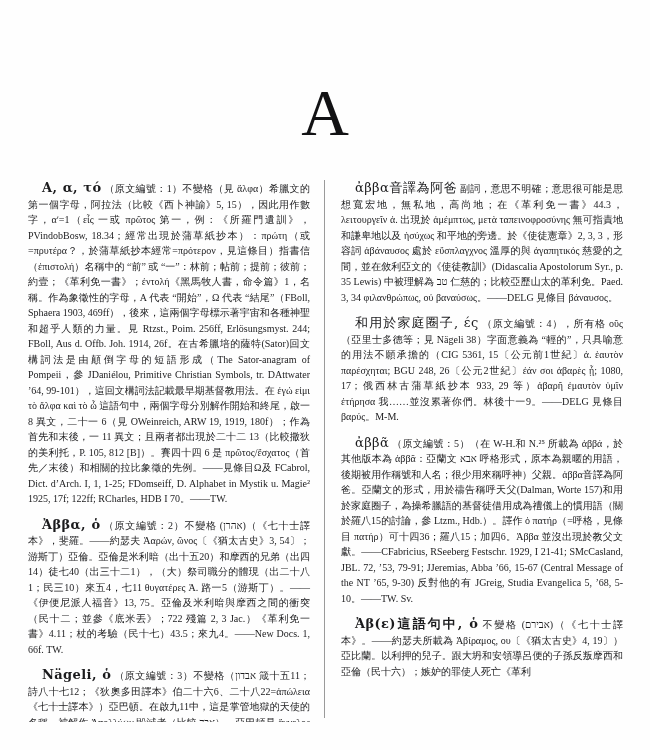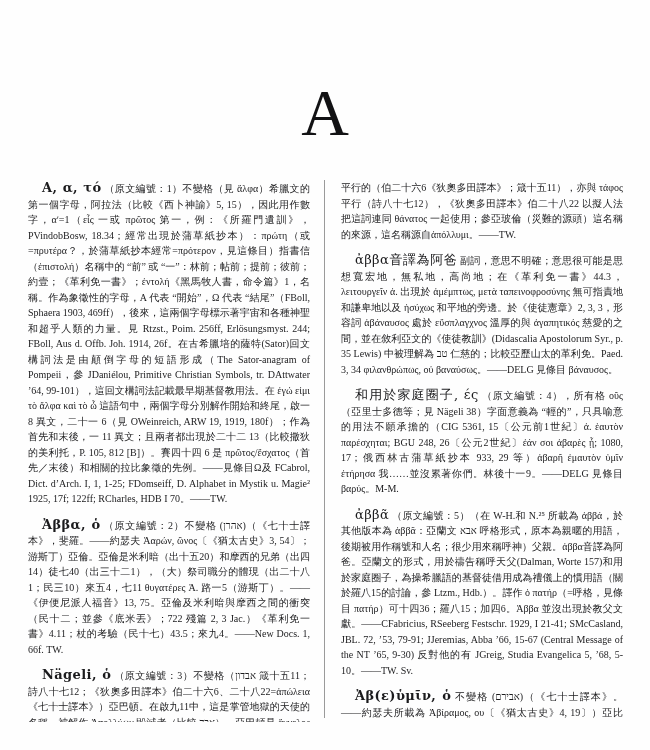--- a/index.html
+++ b/index.html
@@ -105,41 +105,38 @@
         <span class="hw bold">Nägeli, ὁ</span>
         <span class="zh">（原文編號：3）不變格（אבדון 箴十五11；詩八十七12；《狄奧多田譯本》伯二十六6、二十八22=ἀπώλεια《七十士譯本》）亞巴頓。在啟九11中，這是掌管地獄的天使的名稱。被解作 Ἀπολλύων 毀滅者（比較 אבד）。亞巴頓是 ἄγγελος τῆς ἀβύσσου 無底坑使者的名稱，這名稱以及它的翻譯皆基於上述的舊約經文。在這些經文中，ἀπώλεια 是與 ᾅδης（=שאול）</span>
       </div>
 
     </div>
 
     <div class="col-divider" style="background: rgb(154, 154, 154);"></div>
 
     <div class="col col-right" style="color: rgb(27, 27, 29);">
 
-      <div class="entry cont">
-        <span class="zh">平行的（伯二十六6《狄奧多田譯本》；箴十五11），亦與 τάφος 平行（詩八十七12），《狄奧多田譯本》伯二十八22 以擬人法把這詞連同 θάνατος 一起使用；參亞玻倫（災難的源頭）這名稱的來源，這名稱源自ἀπόλλυμι。——TW.</span>
-      </div>
 
       <div class="entry">
         <span class="hw">ἀββα音譯為阿爸</span>
         <span class="zh">副詞，意思不明確；意思很可能是思想寬宏地，無私地，高尚地；在《革利免一書》44.3，λειτουργεῖν ἀ. 出現於 ἀμέμπτως, μετὰ ταπεινοφροσύνης 無可指責地和謙卑地以及 ἡσύχως 和平地的旁邊。於《使徒憲章》2, 3, 3，形容詞 ἀβάναυσος 處於 εὔσπλαγχνος 溫厚的與 ἀγαπητικός 慈愛的之間，並在敘利亞文的《使徒教訓》(Didascalia Apostolorum Syr., p. 35 Lewis) 中被理解為 טב 仁慈的；比較亞歷山太的革利免。Paed. 3, 34 φιλανθρώπως, οὐ βαναύσως。——DELG 見條目 βάναυσος。</span>
       </div>
 
       <div class="entry">
         <span class="hw">和用於家庭圈子, ές</span>
         <span class="zh">（原文編號：4），所有格 οῦς（亞里士多德等；見 Nägeli 38）字面意義為 “輕的”，只具喻意的用法不願承擔的（CIG 5361, 15〔公元前1世紀〕ἀ. ἑαυτὸν παρέσχηται; BGU 248, 26〔公元2世紀〕ἐάν σοι ἀβαρὲς ᾖ; 1080, 17；俄西林古蒲草紙抄本 933, 29 等）ἀβαρῆ ἐμαυτὸν ὑμῖν ἐτήρησα 我……並沒累著你們。林後十一9。——DELG 見條目 βαρύς。M-M.</span>
       </div>
 
       <div class="entry">
         <span class="hw">ἀββᾶ</span>
         <span class="zh">（原文編號：5）（在 W-H.和 N.²⁵ 所載為 ἀββά，於其他版本為 ἀββᾶ：亞蘭文 אבא 呼格形式，原本為親暱的用語，後期被用作稱號和人名；很少用來稱呼神）父親。ἀββα音譯為阿爸。亞蘭文的形式，用於禱告稱呼天父(Dalman, Worte 157)和用於家庭圈子，為操希臘語的基督徒借用成為禮儀上的慣用語（關於羅八15的討論，參 Ltzm., Hdb.）。譯作 ὁ πατήρ（=呼格，見條目 πατήρ）可十四36；羅八15；加四6。Ἀββα 並沒出現於教父文獻。——CFabricius, RSeeberg Festschr. 1929, I 21-41; SMcCasland, JBL. 72, ʼ53, 79-91; JJeremias, Abba ʼ66, 15-67 (Central Message of the NT ʼ65, 9-30) 反對他的有 JGreig, Studia Evangelica 5, ʼ68, 5-10。——TW. Sv.</span>
       </div>
 
       <div class="entry">
-        <span class="hw bold">Ἀβ(ε)ὑμῖν, ὁ</span>
+        <span class="hw bold">Ἀβ(ε)這語句中, ὁ</span>
         <span class="zh">不變格 (אבירם)（《七十士譯本》。——約瑟夫所載為 Ἀβίραμος, ου〔《猶太古史》4, 19〕）亞比蘭。以利押的兒子。跟大坍和安領導呂便的子孫反叛摩西和亞倫（民十六）；嫉妒的罪使人死亡《革利</span>
       </div>
 
     </div>
 
   </div>
 
 </div>
 
 </body></html>

